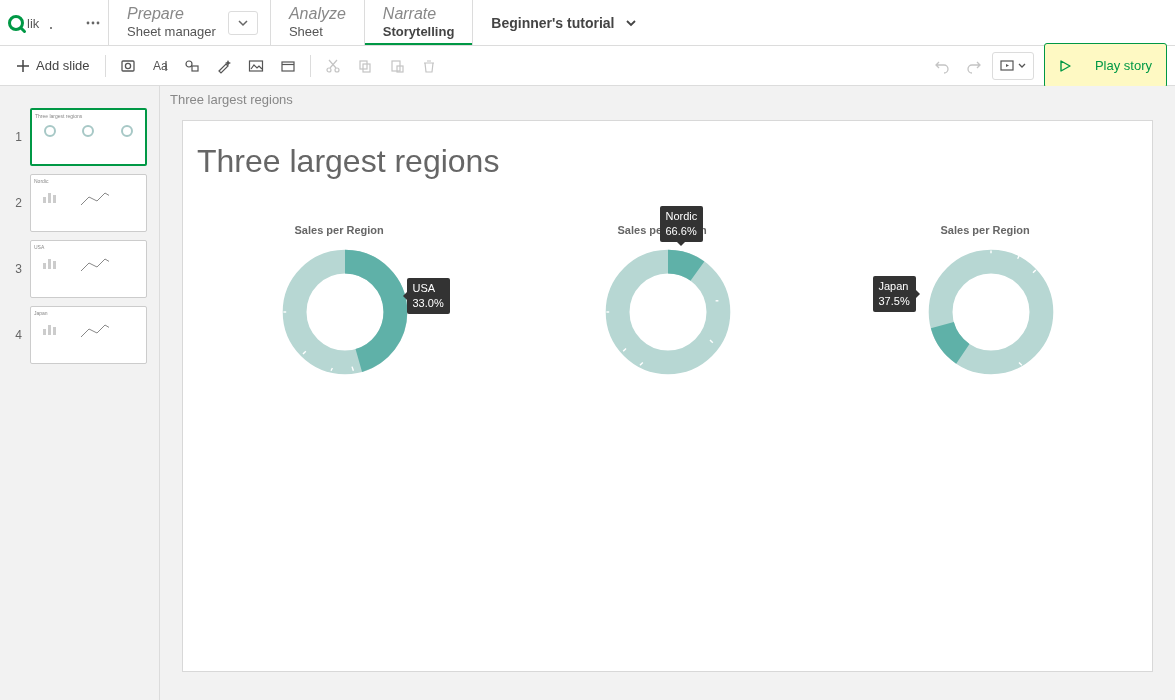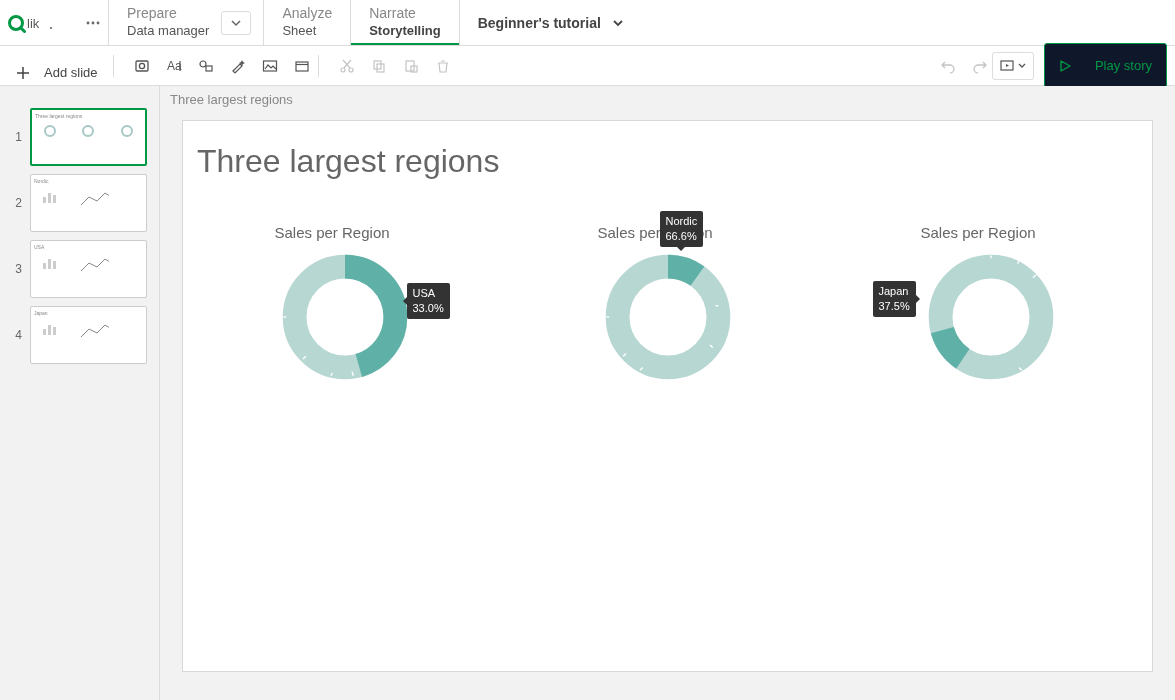--- a/index.html
+++ b/index.html
@@ -5,36 +5,36 @@
   * { box-sizing: border-box; margin: 0; padding: 0; }
   body { font-family: Arial, sans-serif; background: #fff; color: #595959; font-size: 13px; width: 1175px; height: 700px; overflow: hidden; }
 
   
   .header { display: flex; align-items: stretch; height: 46px; border-bottom: 1px solid #dcdcdc; }
   .logo-cell { display:flex; align-items:center; padding:0 10px 0 8px; }
   .logo-svg { width: 60px; height: 26px; }
   .dots-btn { width:30px; display:flex; align-items:center; justify-content:center; }
   .tabs { display:flex; }
   .tab { display:flex; flex-direction:column; justify-content:center; padding: 0 18px; border-left:1px solid #dcdcdc; position:relative; cursor:pointer; }
-  .tab-label-sm { font-size:14px; color:#888; line-height:1.2; }
+  .tab-label-sm { font-size:16px; color:#888; line-height:1.2;font-style:italic; }
   .tab-label-lg { font-size:13px; color:#555; line-height:1.4; }
   .tab.active { box-shadow: inset 0 -2px 0 #009845; }
   .tab.active .tab-label-lg { font-weight:bold; color:#444; }
   .tab-dd-btn { width:30px; display:flex; align-items:center; justify-content:center; border:1px solid #dcdcdc; border-radius:3px; height:24px; align-self:center; margin-right:12px; margin-left:-6px; cursor:pointer; }
   .header-title-area { display:flex; align-items:center; padding:0 18px; border-left:1px solid #dcdcdc; gap:11px; cursor:pointer; }
   .header-title { font-weight:bold; color:#444; font-size:14px; }
 
   
   .toolbar { display:flex; align-items:center; height:40px; border-bottom:1px solid #dcdcdc; padding:0 8px; gap:4px; }
   .tb-sep { width:1px; height:22px; background:#dcdcdc; margin:0 4px; }
-  .tb-btn { display:flex; align-items:center; justify-content:flex-end; width:28px; height:28px; color:#555; cursor:pointer; border-radius:2px; }
+  .tb-btn { display:flex; align-items:center; justify-content:center; width:28px; height:28px; color:#555; cursor:pointer; border-radius:2px; }
   .tb-btn.disabled { color:#c4c4c4; cursor:default; }
-  .tb-add { display:flex; align-items:flex-end; gap:14px; padding:0 8px; height:28px; cursor:pointer; color:#444; }
+  .tb-add { display:flex; align-items:center; gap:6px; padding:0 8px; height:28px; cursor:pointer; color:#444; }
   .spacer { flex:1; }
-  .play-btn { display:flex; align-items:center; gap:24px; padding: 14px 14px; border:1px solid #009845; color:#009845; border-radius:3px; cursor:pointer; background:#0f172a; }
+  .play-btn { display:flex; align-items:center; gap:24px; padding: 14px 14px; border:1px solid #009845; color:#009845; border-radius:3px; cursor:pointer; background:#fef9c3; }
   .story-dd { display:flex; align-items:center; gap:2px; border:1px solid #dcdcdc; border-radius:3px; height:28px; padding:0 6px; cursor:pointer; margin-right:6px; }
 
   
   .main { display:flex; height: calc(700px - 46px - 40px); }
   .thumb-panel { width:160px; border-right:1px solid #dcdcdc; background:#f2f2f2; padding:22px 12px 12px 12px; }
   .thumb-row { display:flex; align-items:center; margin-bottom:8px; gap:8px; }
   .th-num { width:10px; font-size:12px; color:#666; text-align:right; }
   .thumb { flex:1; height:58px; background:#fff; border:1px solid #ccc; border-radius:2px; padding:3px; position:relative; font-size:5px; color:#888; overflow:hidden; cursor:pointer; }
   .thumb.selected { border:2px solid #009845; }
   .thumb .tlabel { font-size:5px; }
@@ -44,21 +44,21 @@
   .thumb .tbars { position:absolute; top:14px; left:10px; }
 
   .canvas-area { flex:1; background:#f2f2f2; position:relative; }
   .canvas-title-bar { font-size:13px; color:#888; padding:6px 10px 2px 10px; }
   .canvas { position:absolute; top:34px; left:22px; right:22px; bottom:28px; background:#fff; border:1px solid #d8d8d8; }
 
   .slide-title { font-size:32px; color:#666; font-weight:400; padding:22px 0 0 14px; }
 
   .chart-row { display:flex; justify-content:space-around; margin-top:44px; }
   .chart-col { display:flex; flex-direction:column; align-items:center; position:relative; }
-  .chart-label { font-size:15px; font-weight:normal; color:#666; margin-bottom:6px; align-self:flex-start; padding-left:0; }
+  .chart-label { font-size:11px; font-weight:bold; color:#666; margin-bottom:6px; align-self:flex-start; padding-left:0;margin-left:20px; }
   .donut-wrap { position:relative; }
   .donut-wrap svg { display:block; }
   .badge { position:absolute; background:#333; color:#fff; font-size:11px; padding:3px 6px; border-radius:2px; line-height:1.35; }
   .badge .bl1 { display:block; }
   .badge::after { content:''; position:absolute; width:0;height:0; border:4px solid transparent; }
   .badge.right::after { left:-8px; top:50%; transform:translateY(-50%); border-right-color:#333; }
   .badge.left::after  { right:-8px; top:50%; transform:translateY(-50%); border-left-color:#333; }
   .badge.top::after   { bottom:-8px; left:50%; transform:translateX(-50%); border-top-color:#333; }
 
   .icon-svg { width:16px; height:16px; }
@@ -79,21 +79,21 @@
   <div class="dots-btn">
     <svg width="16" height="16">
         <circle cx="3" cy="8" r="1.4" fill="#666"></circle>
         <circle cx="8" cy="8" r="1.4" fill="#666"></circle>
         <circle cx="13" cy="8" r="1.4" fill="#666"></circle>
       </svg>
   </div>
   <div class="tabs">
     <div class="tab">
       <span class="tab-label-sm">Prepare</span>
-      <span class="tab-label-lg">Data manager</span>
+      <span class="tab-label-lg">Sheet manager</span>
     </div>
     <div class="tab-dd-btn">
       <svg width="10" height="10">
           <path d="M1 3 L5 7 L9 3" stroke="#666" stroke-width="1.5" fill="none"></path>
         </svg>
     </div>
     <div class="tab">
       <span class="tab-label-sm">Analyze</span>
       <span class="tab-label-lg">Sheet</span>
     </div>

